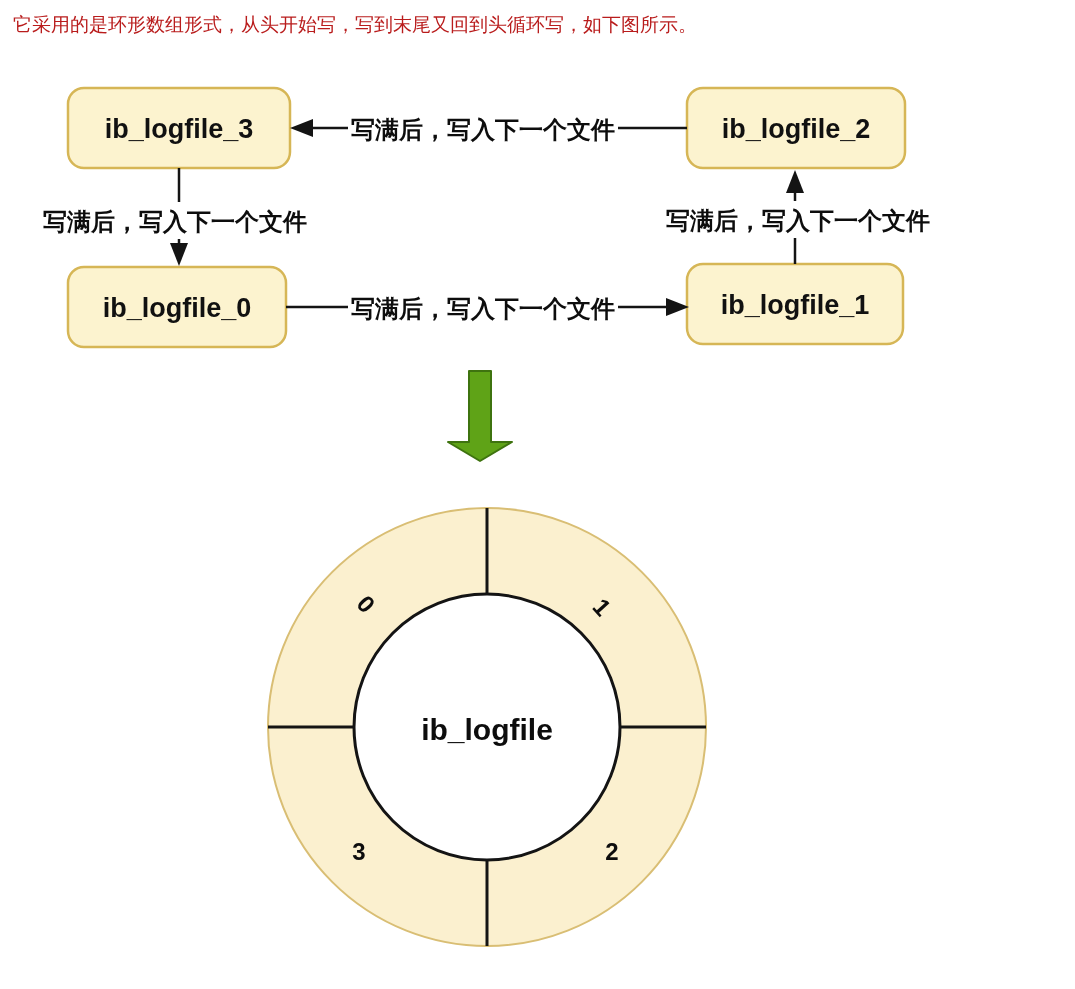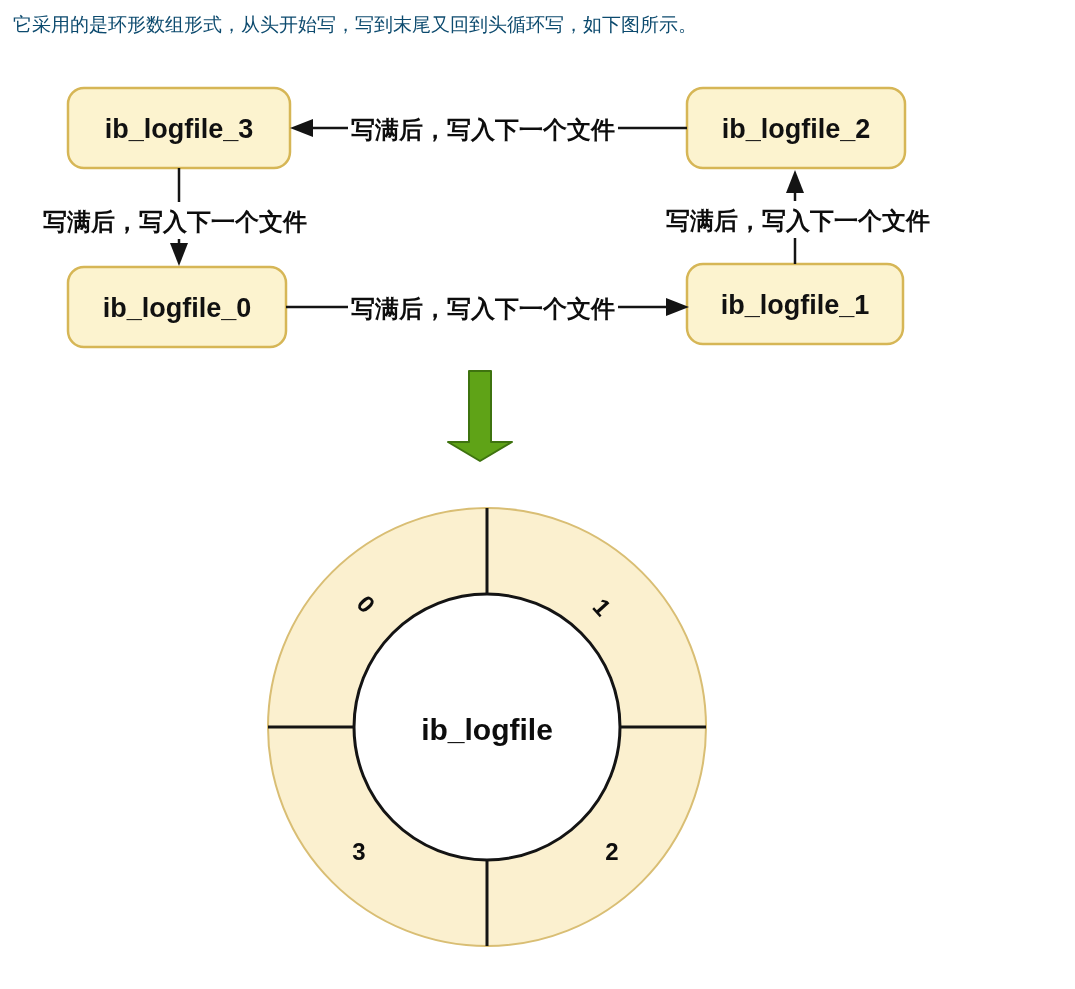--- a/index.html
+++ b/index.html
@@ -1,19 +1,19 @@
 <!DOCTYPE html>
 <html><head>
 <meta charset="utf-8">
 <style>
   html,body{margin:0;padding:0;background:#fff;}
   .page{position:relative;width:1075px;height:989px;background:#fff;overflow:hidden;
         font-family:"Liberation Sans",sans-serif;}
   .intro{position:absolute;left:13px;top:11px;width:1050px;
-         font-size:19px;line-height:1.5;color:#0c4a6e;
+         font-size:19px;line-height:1.5;color:#b91c1c;
          font-family:"Liberation Sans",sans-serif;}
   .diagram-svg{position:absolute;left:0;top:0;}
 
   
   .box{fill:#FCF3CF;stroke:#D6B656;stroke-width:2.5;}
   .box-label{font-family:"Liberation Sans",sans-serif;font-weight:bold;font-size:27px;
              fill:#111;text-anchor:middle;dominant-baseline:central;}
 
   
   .edge-line{stroke:#141414;stroke-width:2.5;fill:none;}

